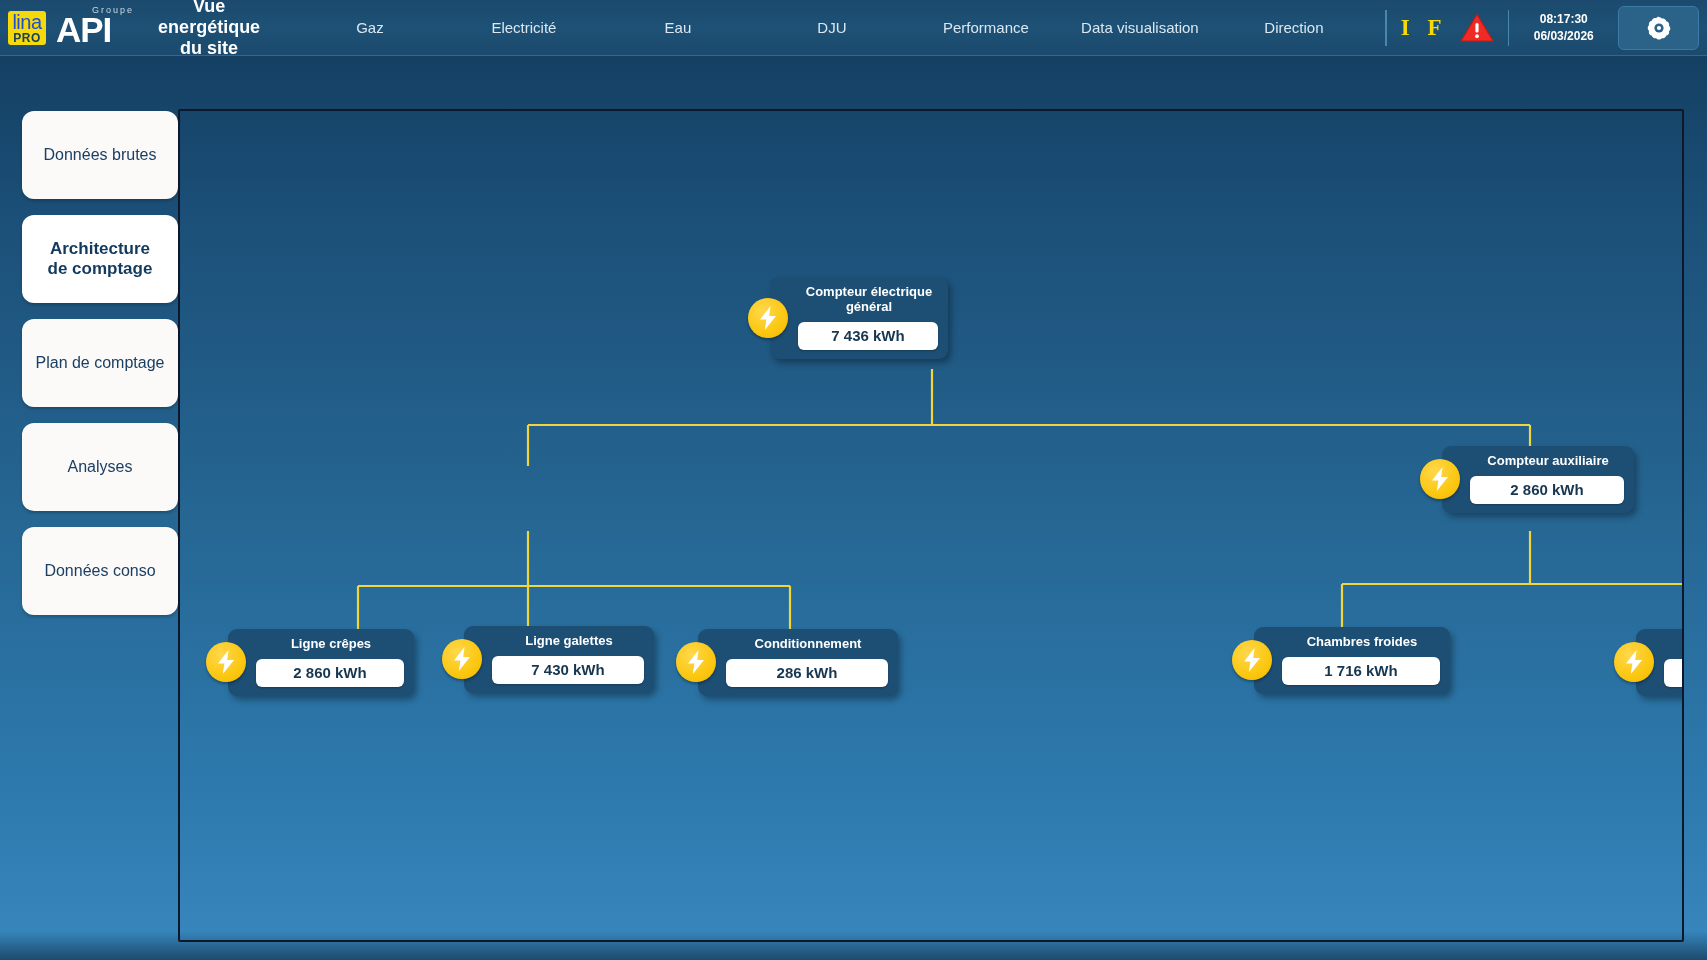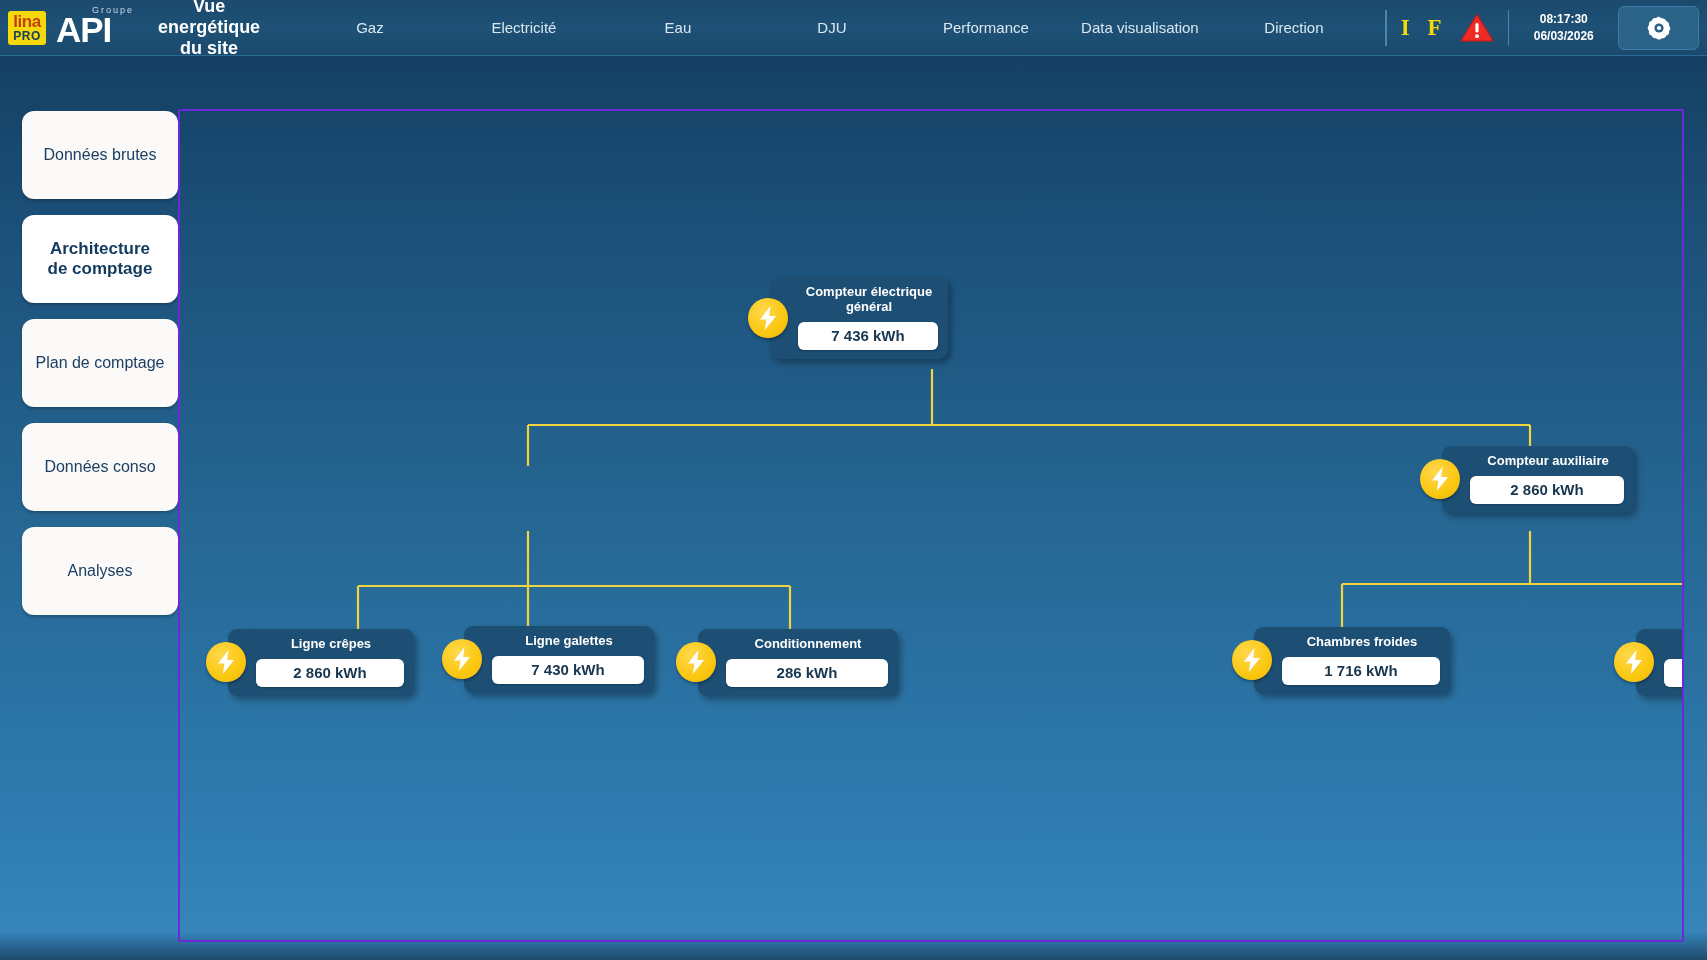--- a/index.html
+++ b/index.html
@@ -34,21 +34,21 @@
     margin-left: 8px; gap: 10px;
   }
   .logo-lina {
     width: 38px; height: 34px;
     background: #f5d90a;
     border-radius: 3px;
     display: flex; flex-direction: column;
     align-items: center; justify-content: center;
     line-height: 1;
   }
-  .logo-lina .l1 { font-size: 17px; font-weight: 700; color: #c2410c; letter-spacing: -0.5px;}
+  .logo-lina .l1 { font-size: 20px; font-weight: 400; color: #1d4ed8; letter-spacing: -0.5px;}
   .logo-lina .l2 { font-size: 12px; font-weight: 700; color: #14405f; letter-spacing: 0.5px;}
 
   .logo-api { position: relative; padding-top: 4px; }
   .logo-api .grp {
     position: absolute; top: -3px; left: 36px;
     font-size: 9px; color: #c9d8e6; letter-spacing: 2px;
   }
   .logo-api .api {
     font-size: 35px; font-weight: 700; color: #ffffff;
     letter-spacing: -1px; line-height: 1;
@@ -132,21 +132,21 @@
     font-size: 17px;
     color: #123a5e;
     background: #ffffff;
   }
 
   
   #main-panel {
     position: absolute;
     left: 178px; top: 109px;
     width: 1506px; height: 833px;
-    border: 2px solid #6d28d9;
+    border: 2px solid #0f172a;
     border-radius: 2px;
     background: transparent;
     overflow: hidden;
   }
 
   
   #tree { position: absolute; inset: 0; }
   #connectors { position: absolute; left: 0; top: 0; }
 
   .node {
@@ -252,24 +252,24 @@
   <div class="side-item active">
     <span>
       <span>Architecture</span><br>
       <span>de comptage</span>
     </span>
   </div>
   <div class="side-item">
     <span>Plan de comptage</span>
   </div>
   <div class="side-item">
+    <span>Analyses</span>
+  </div>
+  <div class="side-item">
     <span>Données conso</span>
-  </div>
-  <div class="side-item">
-    <span>Analyses</span>
   </div>
 </div>
 
 <div id="main-panel">
   <div id="tree">
 
     <svg id="connectors" width="1502" height="829">
       <g stroke="#f2d53c" stroke-width="2.2" fill="none">
 
         <path d="M752 258 L752 314"></path>

